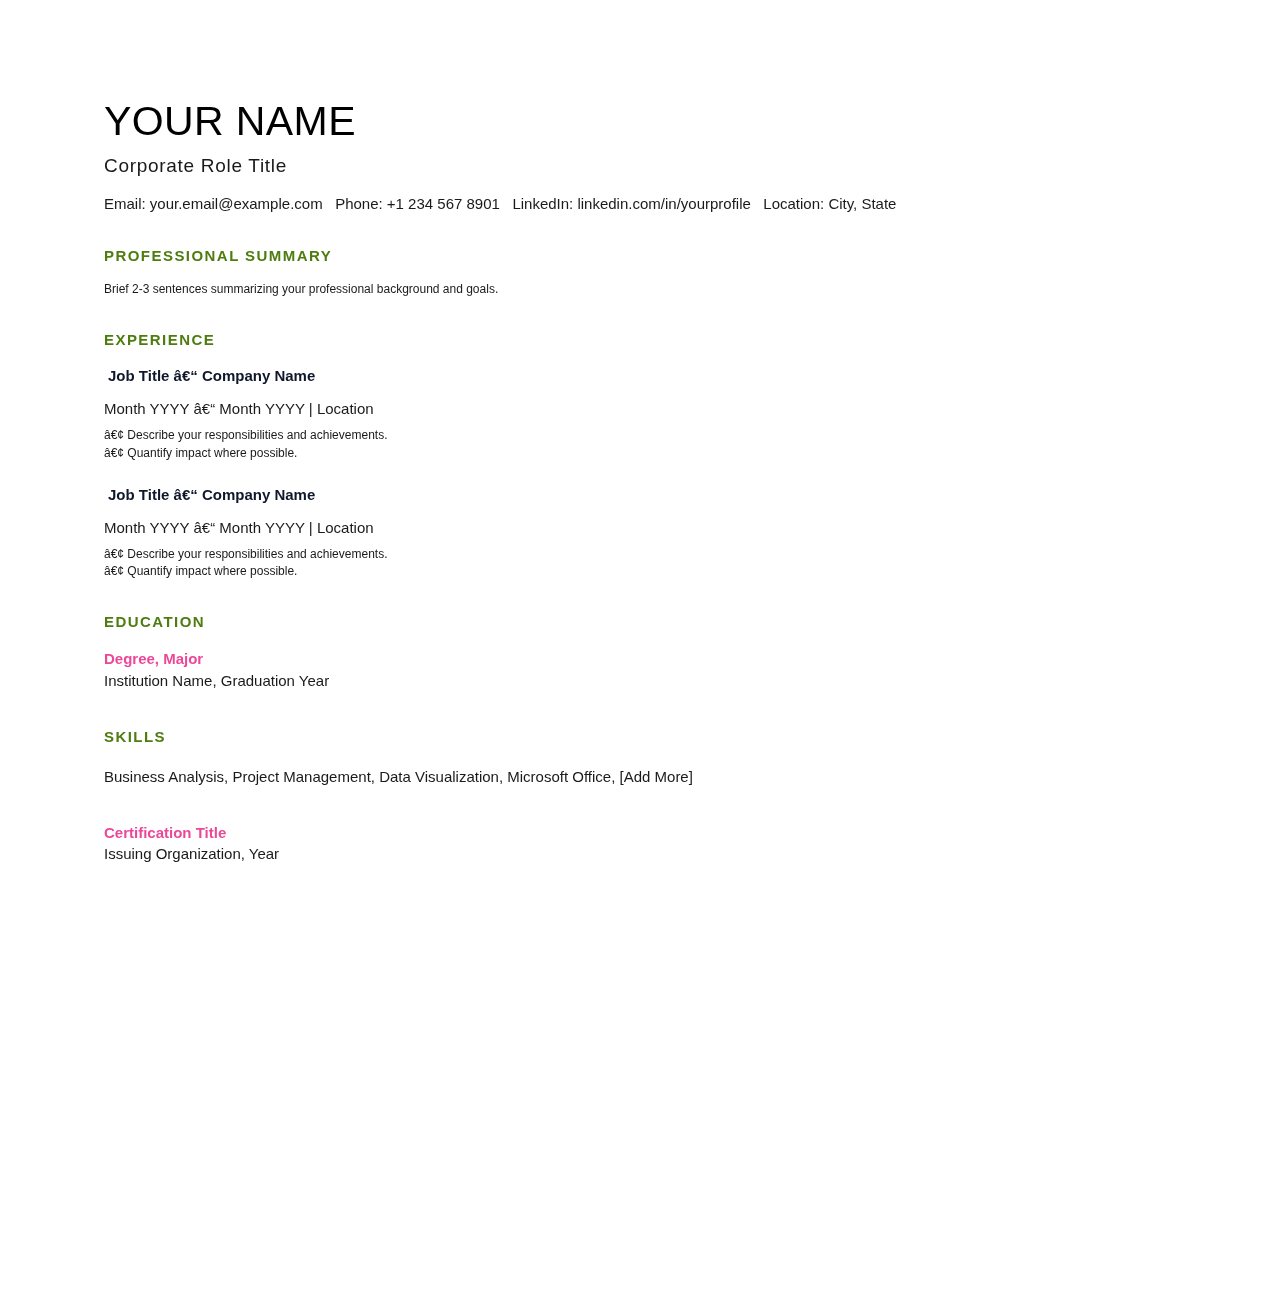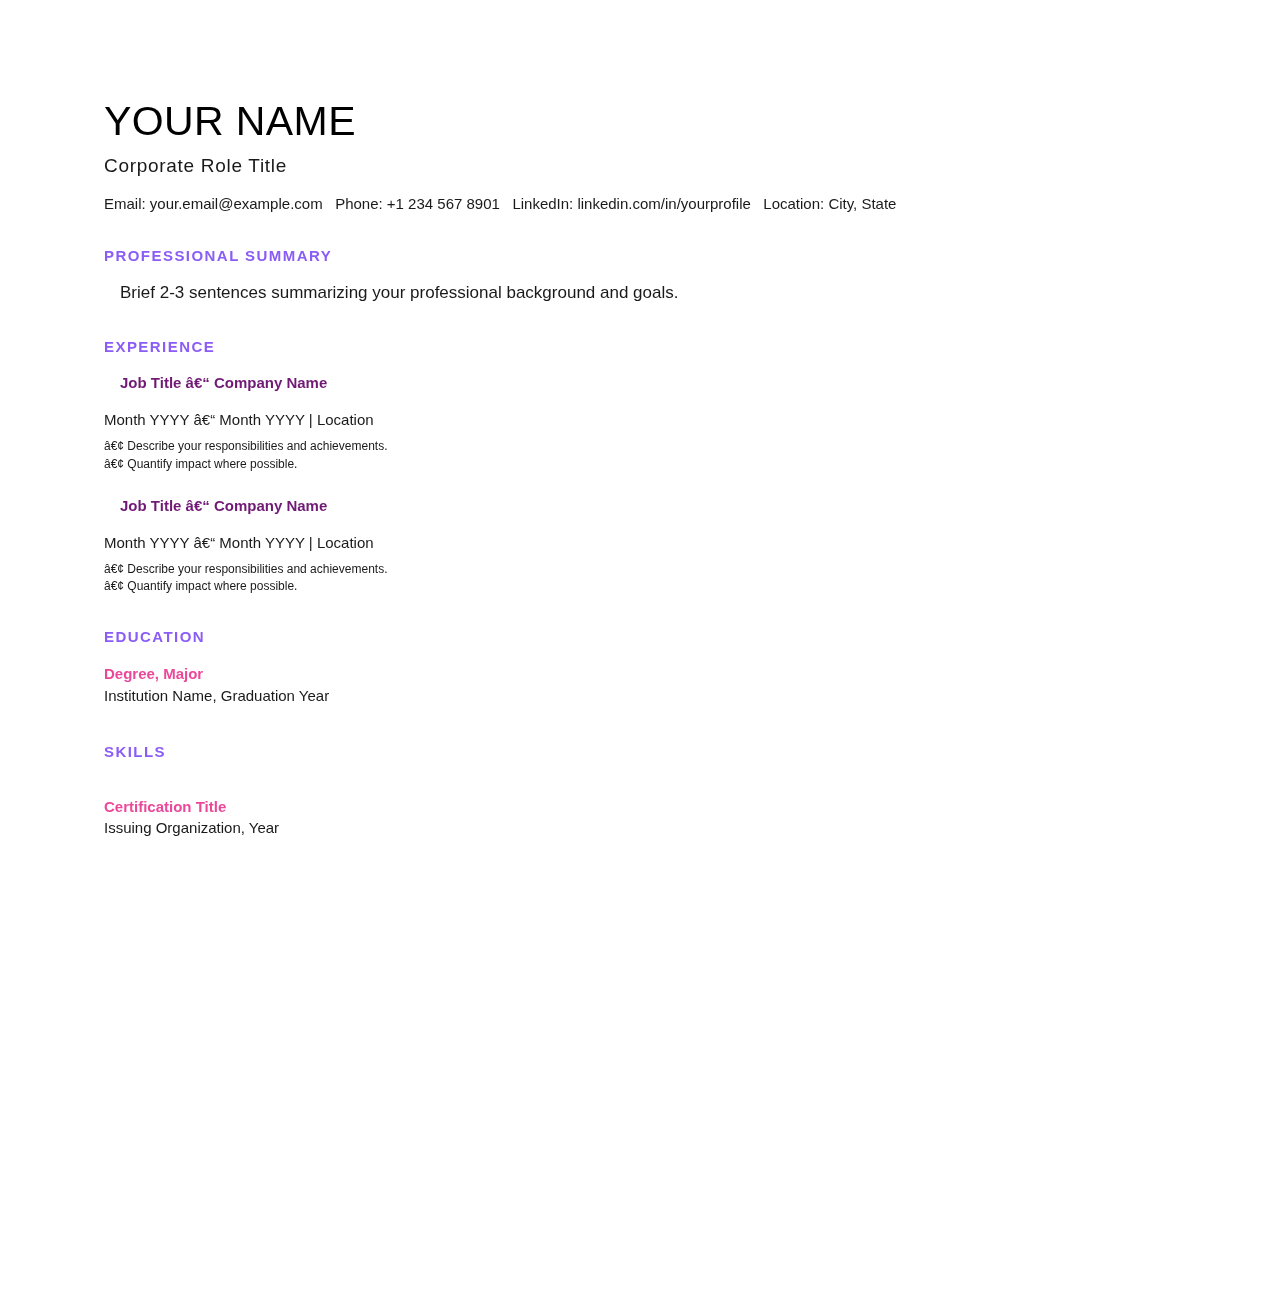--- a/index.html
+++ b/index.html
@@ -57,49 +57,49 @@
   
   .section {
     margin-top: 33px;
   }
   .section-heading {
     font-size: 15px;
     font-weight: 700;
     letter-spacing: 1.45px;
     line-height: 1.2;
     margin: 0 0 14px 0;
-    color: #8b5cf6;
+    color: #4d7c0f;
     text-transform: uppercase;
   }
 
   .summary-text {
-    font-size: 17px;
+    font-size: 12px;
     line-height: 1.4;
-    margin: 16px;
+    margin: 0;
   }
 
   
   .job {
     margin-bottom: 22px;
   }
   .job:last-child {
     margin-bottom: 0;
   }
   .job-title {
     font-size: 15px;
     font-weight: 700;
     line-height: 1.42;
-    margin: 16px;
-    color: #701a75;
+    margin: 4px;
+    color: #0f172a;
   }
   .job-meta {
     font-size: 15px;
     font-weight: 400;
     line-height: 1.42;
-    margin: 4px 0 8px 0;
+    margin: 12px 0 8px 0;
   }
   .bullet {
     font-size: 12px;
     font-weight: 400;
     line-height: 1.42;
     margin: 0;
   }
 
   
   .entry-title {
@@ -176,20 +176,21 @@
     </div>
 
     <div class="section section-education">
       <h2 class="section-heading">EDUCATION</h2>
       <div class="entry-title">Degree, Major</div>
       <div class="entry-sub">Institution Name, Graduation Year</div>
     </div>
 
     <div class="section section-skills">
       <h2 class="section-heading">SKILLS</h2>
+      <p class="skills-text">Business Analysis, Project Management, Data Visualization, Microsoft Office, [Add More]</p>
     </div>
 
     <div class="section section-certifications">
       <div class="entry-title">Certification Title</div>
       <div class="entry-sub">Issuing Organization, Year</div>
     </div>
 
   </div>
 </div>
 

